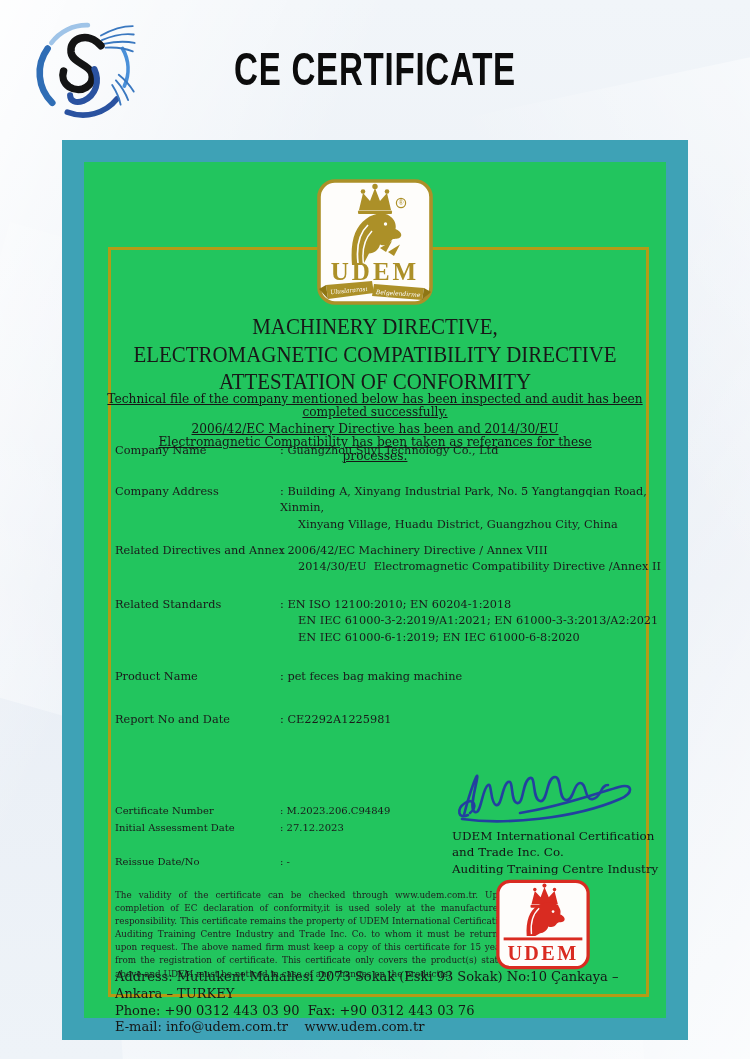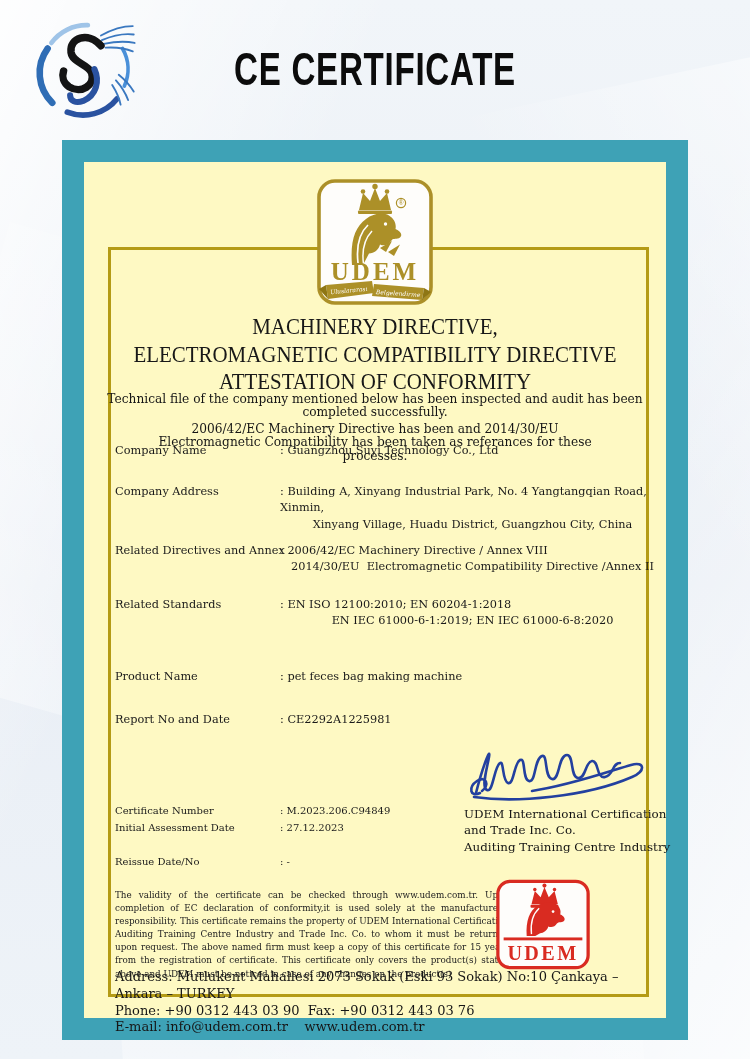--- a/index.html
+++ b/index.html
@@ -21,47 +21,47 @@
 
   .sy-logo { position:absolute; left:28px; top:14px; width:116px; height:114px; }
 
   .main-title {
     position:absolute; top:42px; left:0; right:0; text-align:center;
     font-family:"Liberation Sans", sans-serif; font-weight:900; font-size:46px;
     color:#0c0c0c; letter-spacing:1px; transform:scaleX(.72);
   }
 
   .frame { position:absolute; left:62px; top:140px; width:626px; height:900px; background:#3EA2B6; padding:22px; }
-  .paper { position:relative; width:100%; height:100%; background:#fef9c3; }
+  .paper { position:relative; width:100%; height:100%; background:#22c55e; }
 
   .gold-border { position:absolute; left:24px; right:17px; top:85px; bottom:21px; border:3px solid #B49B16; z-index:1; }
 
   .content { position:absolute; inset:0; z-index:2; }
 
   .udem-gold-logo { position:absolute; top:17px; left:50%; transform:translateX(-50%); width:122px; height:128px; }
 
   .cert-title { position:absolute; top:151px; left:0; right:0; text-align:center;
     font-family:"Liberation Serif", serif; font-size:22.5px; line-height:27.5px;
     color:#181818; transform:scaleX(.93); }
 
-  .intro { position:absolute; top:231px; left:0; right:0; text-align:center; font-size:12.2px; line-height:13.4px; color:#161616; }
+  .intro { position:absolute; top:231px; left:0; right:0; text-align:center; font-size:12.2px; line-height:13.4px; color:#161616;text-decoration:underline; }
   .intro .p1 { width:540px; margin:0 auto; }
   .intro .p2 { width:446px; margin:3px auto; }
 
   .frow { position:absolute; left:31px; right:4px; display:flex; font-size:11.3px; line-height:16.3px; color:#1a1a1a; }
   .lbl { flex:none; width:165px; white-space:nowrap; }
   .val { flex:1; }
   .vline { display:block; white-space:pre-wrap; }
-  .vline.cont { margin-left:3px;text-align:center; }
+  .vline.cont { margin-left:18px; }
   .r0{top:281px} .r1{top:322px} .r2{top:381px} .r3{top:435px} .r4{top:507px} .r5{top:550px} .r6{top:592px}
 
   .mrow { position:absolute; left:31px; right:220px; display:flex; font-size:10px; line-height:15px; color:#1a1a1a; }
   .m0{top:641px} .m1{top:658px} .m2{top:675px} .m3{top:692px} .m4{top:709px}
 
-  .sig-block { position:absolute; left:368px; top:573px; width:206px;margin-left:12px; }
+  .sig-block { position:absolute; left:368px; top:595px; width:206px; }
   .sig-svg { display:block; width:200px; height:70px; }
   .org { font-size:11.9px; line-height:16.3px; color:#141414; white-space:nowrap; margin-top:1px; }
 
   .fine { position:absolute; left:31px; top:727px; width:394px; text-align:justify;
     font-size:8.8px; line-height:13.1px; color:#222; }
 
   .red-logo { position:absolute; left:411px; top:716px; width:96px; height:93px; }
 
   .contact { position:absolute; left:31px; top:807px; font-size:13px; line-height:16.8px; color:#161616; }
   .contact div { white-space:pre-wrap; }
@@ -147,35 +147,36 @@
 
         <div class="frow r0">
           <span class="lbl">Company Name</span>
           <span class="val">
               <span class="vline">: Guangzhou Suyi Technology Co., Ltd</span>
             </span>
         </div>
         <div class="frow r1">
           <span class="lbl">Company Address</span>
           <span class="val">
-            <span class="vline">: Building A, Xinyang Industrial Park, No. 4 Yangtangqian Road, Xinmin,</span>
+            <span class="vline">: Building A, Xinyang Industrial Park, No. 5 Yangtangqian Road, Xinmin,</span>
             <span class="vline cont">Xinyang Village, Huadu District, Guangzhou City, China</span>
           </span>
         </div>
         <div class="frow r2">
           <span class="lbl">Related Directives and Annex</span>
           <span class="val">
             <span class="vline">: 2006/42/EC Machinery Directive / Annex VIII</span>
             <span class="vline cont">2014/30/EU  Electromagnetic Compatibility Directive /Annex II</span>
           </span>
         </div>
         <div class="frow r3">
           <span class="lbl">Related Standards</span>
           <span class="val">
             <span class="vline">: EN ISO 12100:2010; EN 60204-1:2018</span>
+            <span class="vline cont">EN IEC 61000-3-2:2019/A1:2021; EN 61000-3-3:2013/A2:2021</span>
             <span class="vline cont">EN IEC 61000-6-1:2019; EN IEC 61000-6-8:2020</span>
           </span>
         </div>
         <div class="frow r4">
           <span class="lbl">Product Name</span>
           <span class="val">
               <span class="vline">: pet feces bag making machine</span>
             </span>
         </div>
         <div class="frow r5">

